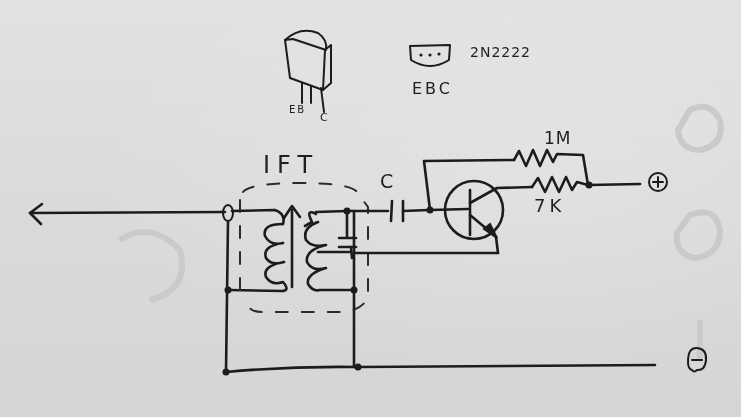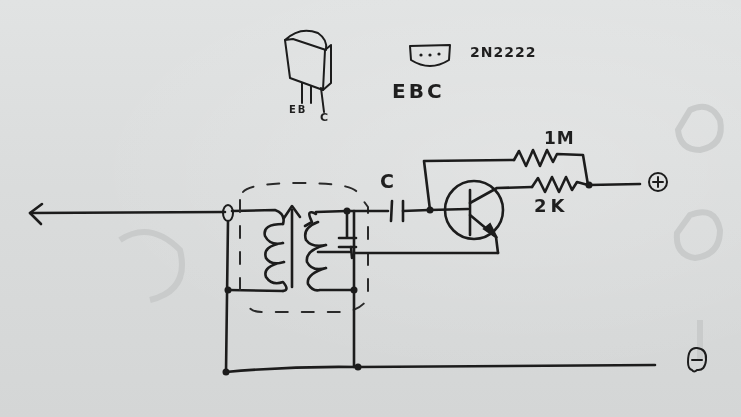--- a/index.html
+++ b/index.html
@@ -17,21 +17,21 @@
     background: radial-gradient(ellipse at 70% 40%, rgba(255,255,255,0.18), rgba(0,0,0,0) 60%);
     pointer-events: none;
   }
   svg { position: absolute; left: 0; top: 0; }
   .ink { stroke: #1c1c1c; fill: none; stroke-width: 2.6; stroke-linecap: round; stroke-linejoin: round; }
   .thin { stroke-width: 2; }
   .dash { stroke: #2a2a2a; stroke-width: 2; stroke-dasharray: 12 14; fill: none; stroke-linecap: round; }
   .dot { fill: #1c1c1c; }
   .label {
     position: absolute; color: #1f1f1f;
-    font-family: "DejaVu Sans", sans-serif; font-weight: 700; letter-spacing: 3px;
+    font-family: "DejaVu Sans", sans-serif; font-weight: 400; letter-spacing: 3px;
     white-space: nowrap;
   }
   .ghost { fill: none; stroke: #c9cbcb; stroke-width: 6; }
 </style>
 </head>
 <body>
 
 <div class="paper">
 
   <svg width="741" height="417" viewBox="0 0 741 417">
@@ -142,19 +142,20 @@
     </g>
 
     <g>
       <path class="ink thin" d="M688 362 Q688 347 697 348 Q707 349 706 360 Q705 371 697 370 Q694 373 692 370 Q688 369 688 362 Z"></path>
       <path class="ink thin" d="M692 360 L702 360"></path>
     </g>
   </svg>
 
   <div class="label" style="left:289px; top:104px; font-size:10px; letter-spacing:2px;">EB</div>
   <div class="label" style="left:320px; top:111px; font-size:11px;">C</div>
-  <div class="label" style="left:392px; top:79px; font-size:20px; letter-spacing:3px;">EBC</div>
+  <div class="label" style="left:412px; top:79px; font-size:16px; letter-spacing:3px;">EBC</div>
   <div class="label" style="left:470px; top:44px; font-size:14px; letter-spacing:1px;">2N2222</div>
+  <div class="label" style="left:263px; top:151px; font-size:24px; letter-spacing:7px;">IFT</div>
   <div class="label" style="left:380px; top:170px; font-size:19px;">C</div>
   <div class="label" style="left:520px; top:128px; font-size:17px; letter-spacing:1px;margin-left:24px;">1M</div>
-  <div class="label" style="left:534px; top:195px; font-size:18px; letter-spacing:4px;">2K</div>
+  <div class="label" style="left:534px; top:195px; font-size:18px; letter-spacing:4px;">7K</div>
 
 </div>
 
 </body></html>

